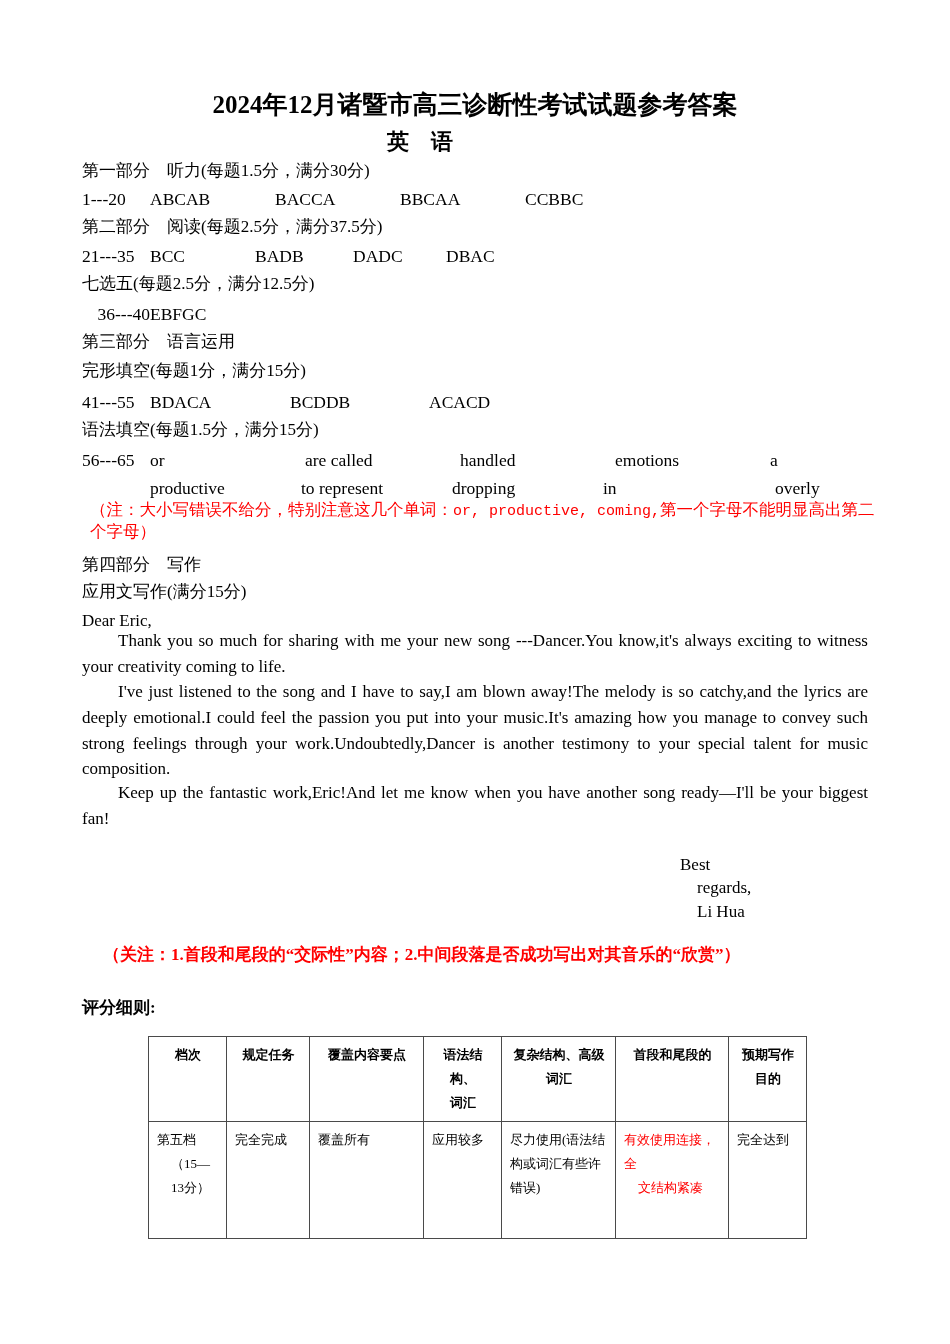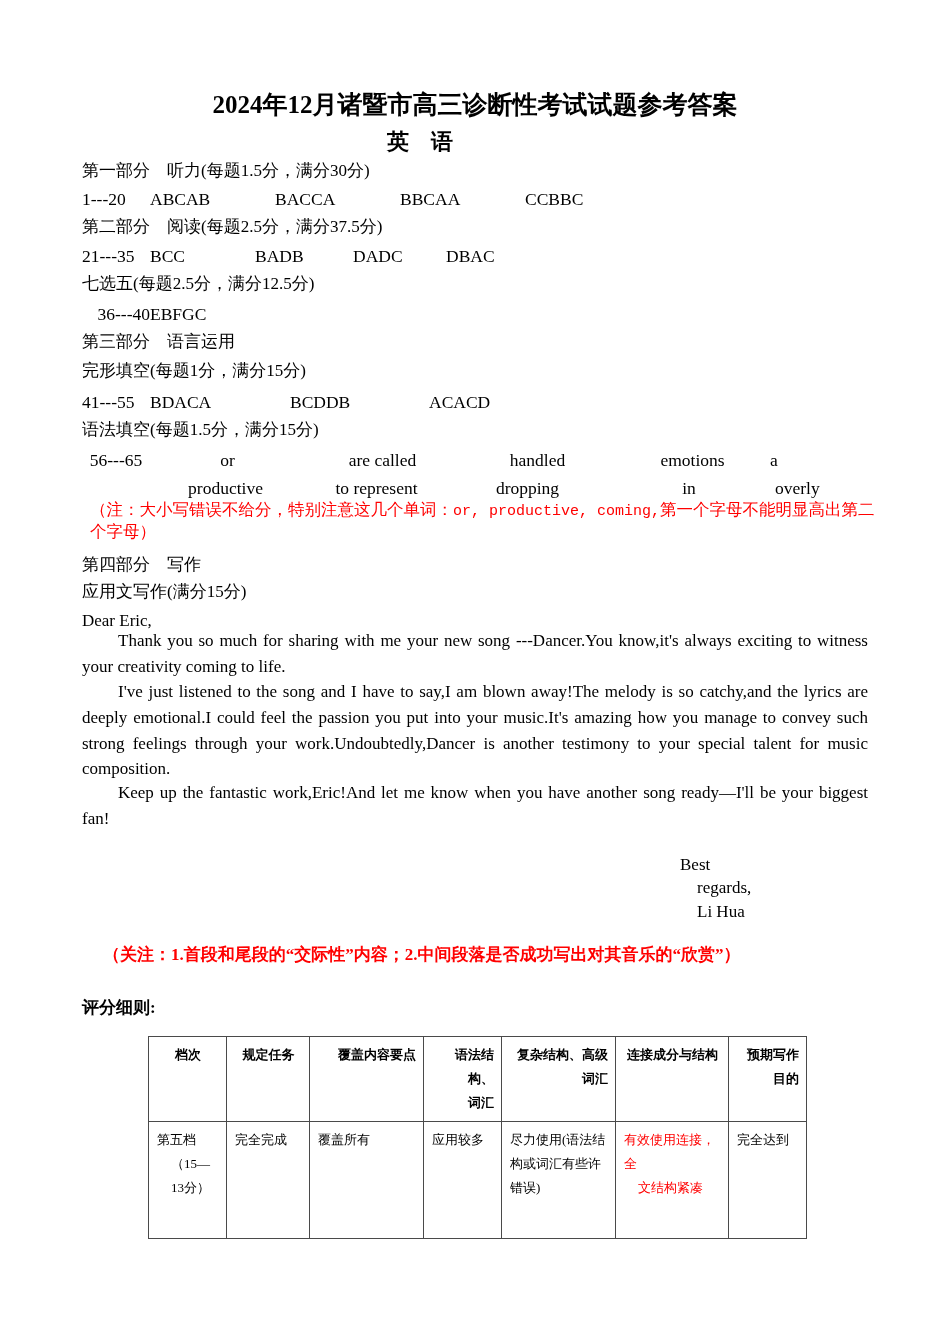--- a/index.html
+++ b/index.html
@@ -57,21 +57,21 @@
     font-family: "Liberation Serif", "DejaVu Serif", serif;
   }
   .ans {
     font-family: "Liberation Serif", "DejaVu Serif", serif;
     font-size: 17.5px;
   }
   .ans .lbl { display: inline-block; width: 68px; }
   .ans .g   { display: inline-block; width: 125px; }
 
   
-  .gram { position: absolute; left: 82px; font-size: 17.5px; white-space: pre; text-align: center; }
+  .gram { position: absolute; left: 82px; font-size: 17.5px; white-space: pre; }
   .gram .c0 { display: inline-block; width: 68px; }
   .gram .c  { display: inline-block; width: 155px; }
   .gram .cs { display: inline-block; width: 151px; }
 
   
   .rednote {
     position: absolute;
     color: #ff0000;
     font-size: 16.5px;
     line-height: 1.28;
@@ -132,21 +132,21 @@
     font-size: 13px;
     line-height: 1.85;
     padding: 6px 7px 6px 8px;
     vertical-align: top;
   }
   table.rubric tr.head td {
     height: 62px;
     font-weight: bold;
     text-align: center;
   }
-  table.rubric tr.head td.lft { text-align: right; }
+  table.rubric tr.head td.lft { text-align: center; }
   table.rubric tr.body td { height: 104px; }
   td.red { color: #ff0000; }
   .cellpad { display: block; }
   .indent1 { display: block; padding-left: 14px; }
 </style>
 </head>
 <body>
 
 <div class="page">
 
@@ -207,21 +207,21 @@
       <td>规定任务</td>
       <td class="lft">覆盖内容要点</td>
       <td class="lft">
             <span class="cellpad">语法结构、</span>
             <span class="cellpad">词汇</span>
           </td>
       <td class="lft">
             <span class="cellpad">复杂结构、高级</span>
             <span class="cellpad">词汇</span>
           </td>
-      <td>连接成分与结构</td>
+      <td>首段和尾段的</td>
       <td class="lft">
             <span class="cellpad">预期写作</span>
             <span class="cellpad">目的</span>
           </td>
     </tr>
     <tr class="body">
       <td>
             <span class="cellpad">第五档</span>
             <span class="indent1">（15—13分）</span>
           </td>

